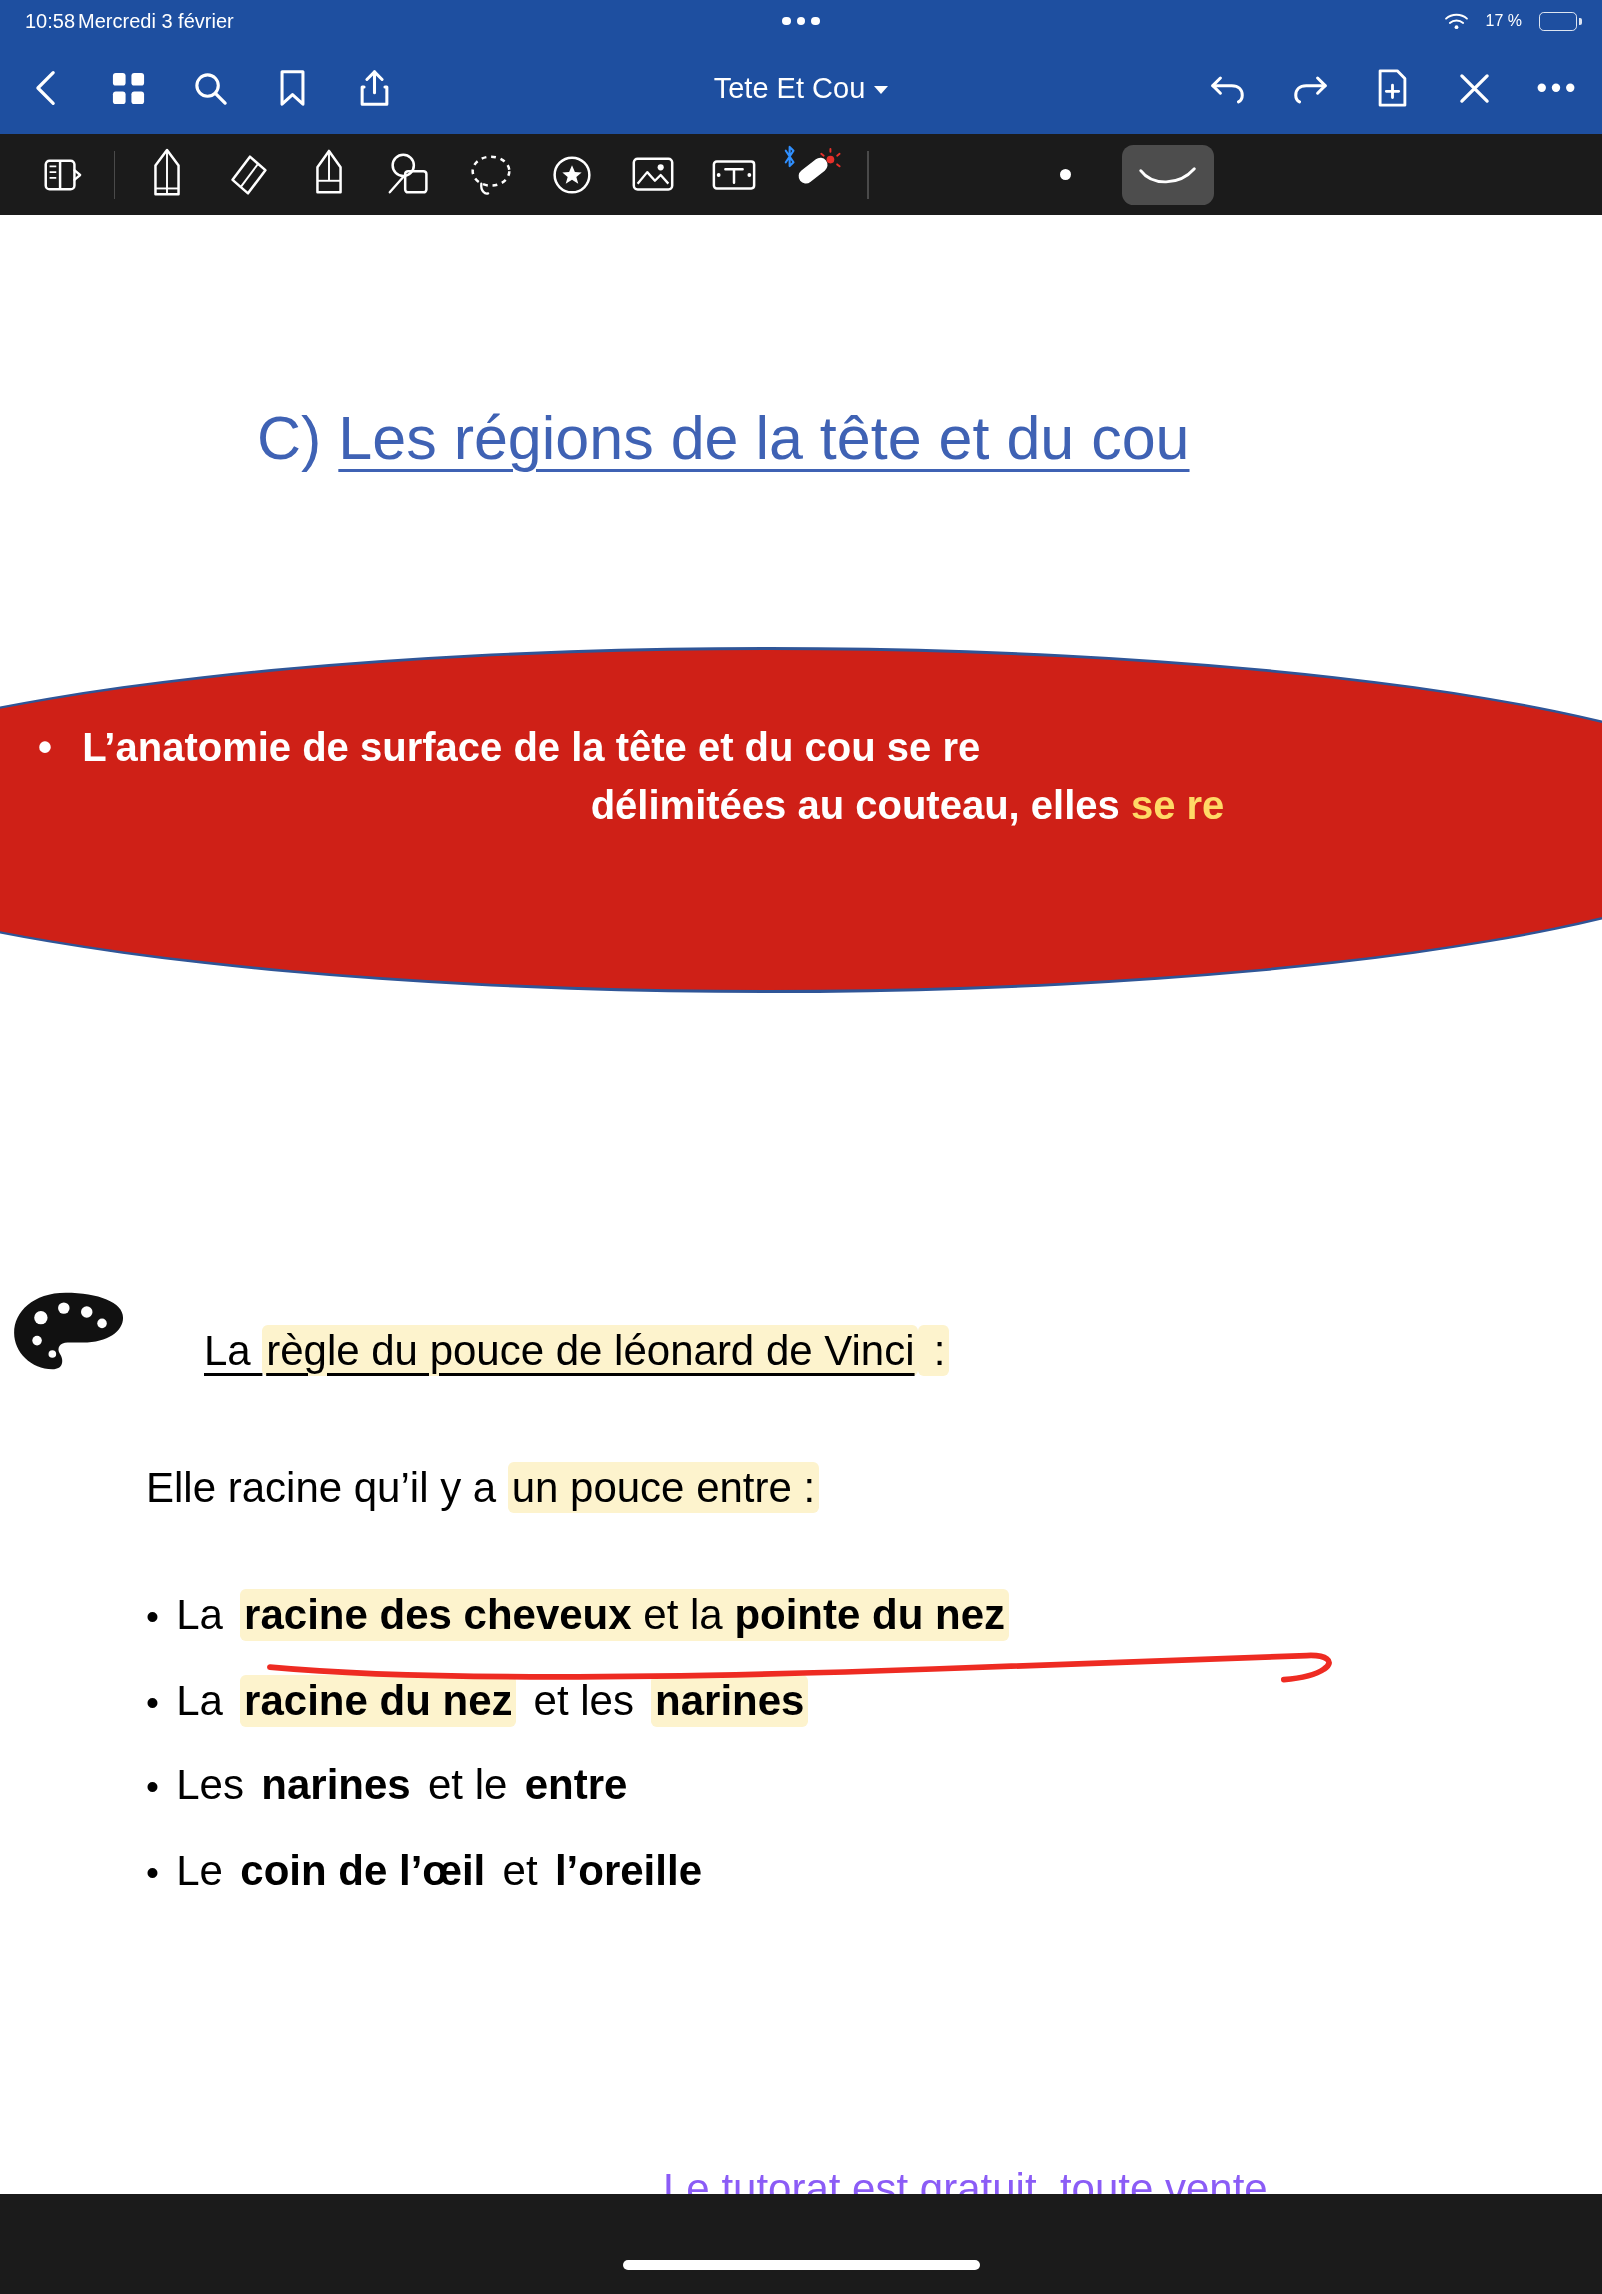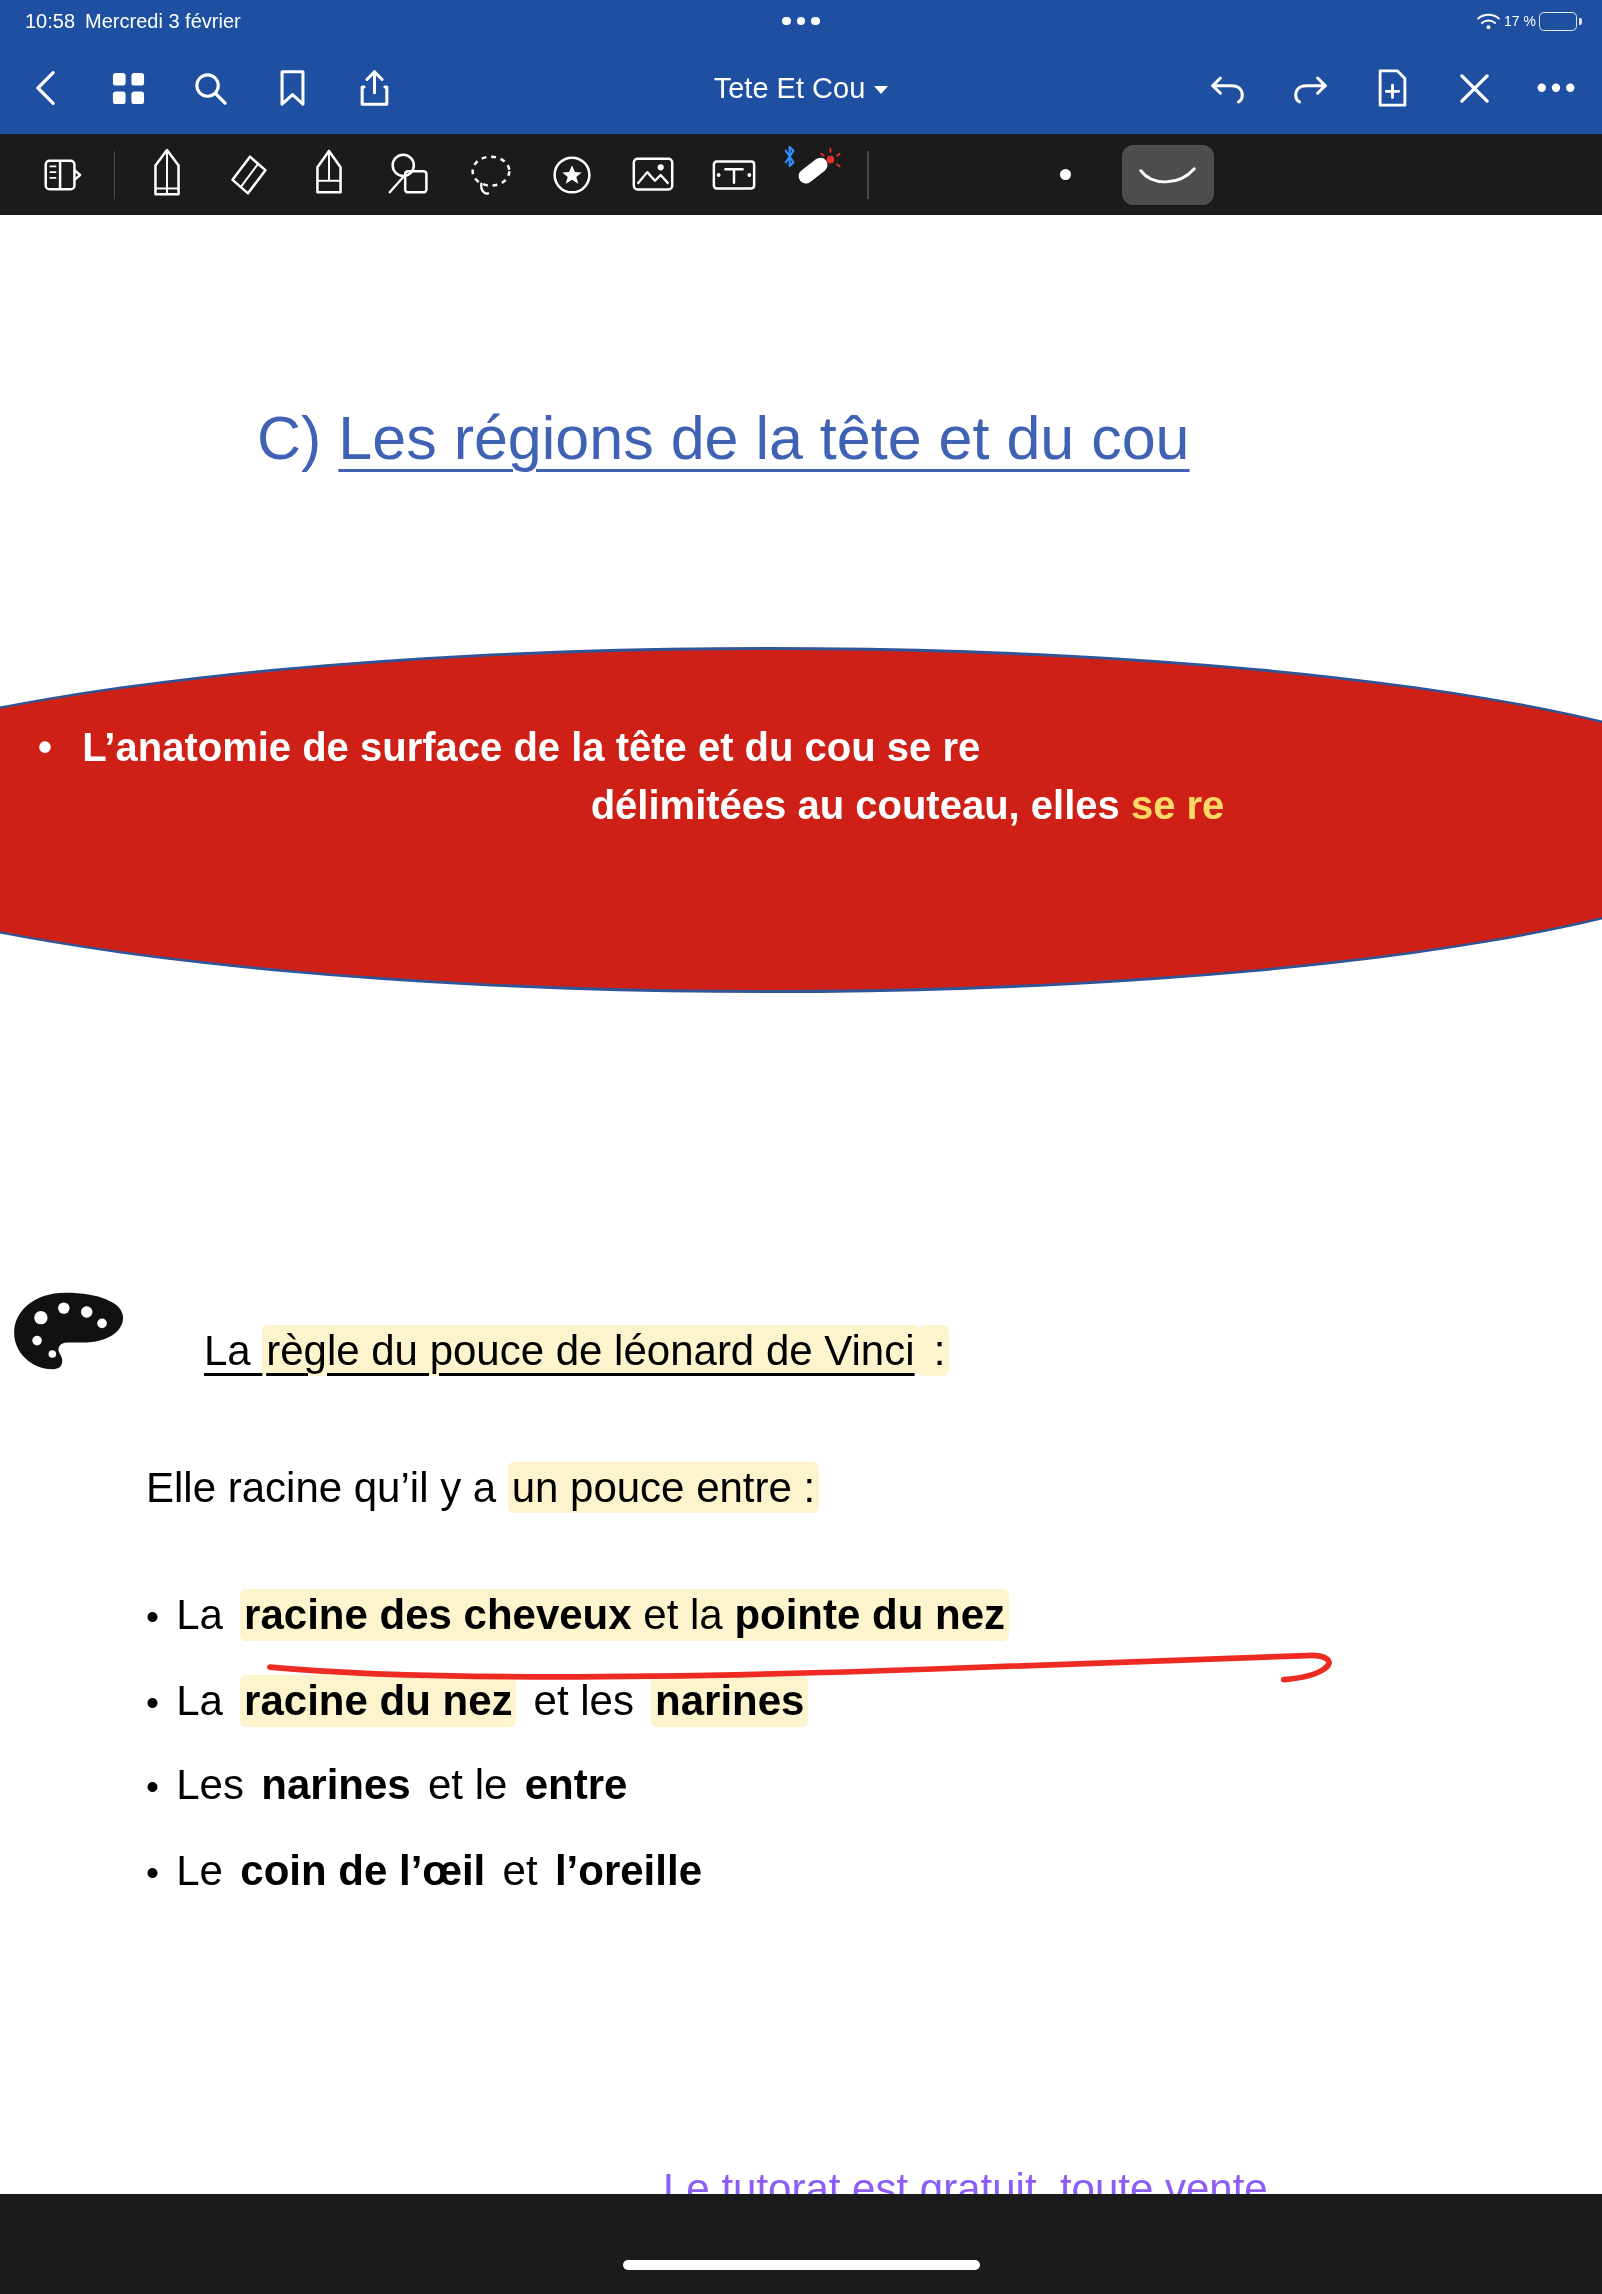--- a/index.html
+++ b/index.html
@@ -32,21 +32,21 @@
     color: #ffffff;
     font-size: 20px;
     display: flex;
     align-items: center;
     box-sizing: border-box;
     padding: 0 25px;
   }
   .status-left {
     display: flex;
     align-items: center;
-    gap: 10px;
+    gap: 3px;
     white-space: nowrap;
   }
   .status-center {
     position: absolute;
     left: 0; right: 0;
     display: flex;
     justify-content: center;
     align-items: center;
     pointer-events: none;
   }
@@ -58,23 +58,23 @@
   .dots-ellipsis i {
     width: 8.6px; height: 8.6px;
     border-radius: 50%;
     background: #ffffff;
     display: block;
   }
   .status-right {
     margin-left: auto;
     display: flex;
     align-items: center;
-    gap: 3px;
+    gap: 17px;
     white-space: nowrap;
-    font-size: 14px;
+    font-size: 16px;
   }
   .wifi-icon { display: inline-block; width: 25px; height: 19px; }
   .battery {
     width: 38px; height: 19px;
     border: 1.9px solid rgba(255,255,255,.85);
     border-radius: 4.8px;
     position: relative;
     box-sizing: border-box;
     padding: 1.9px;
   }

